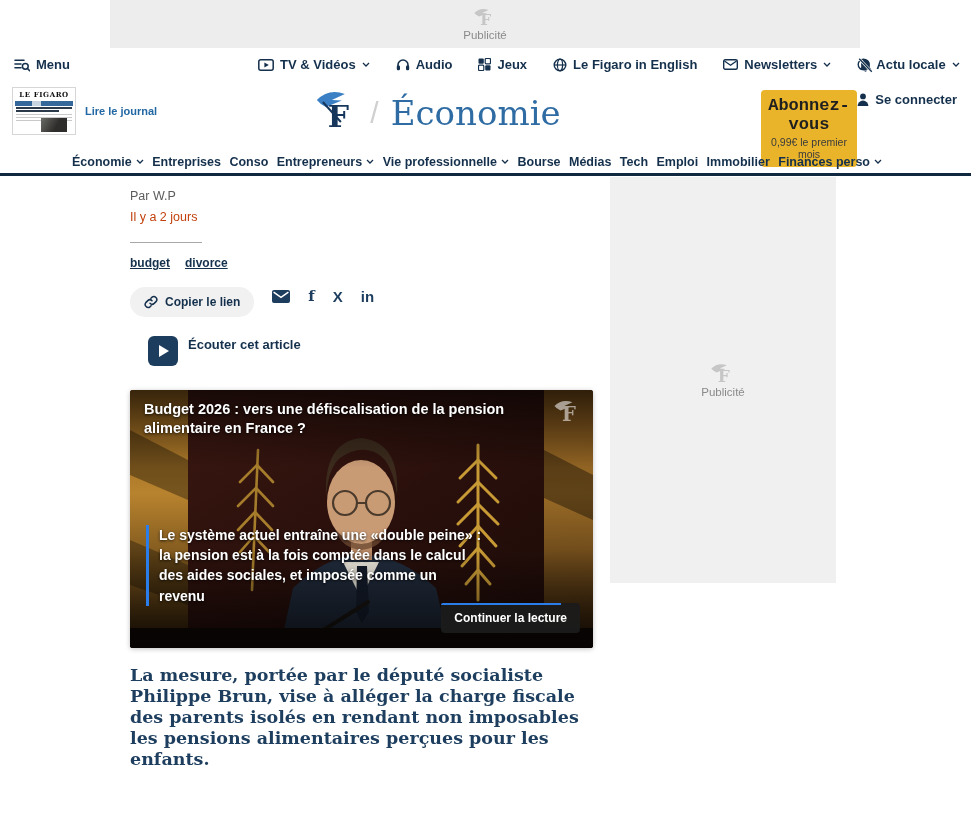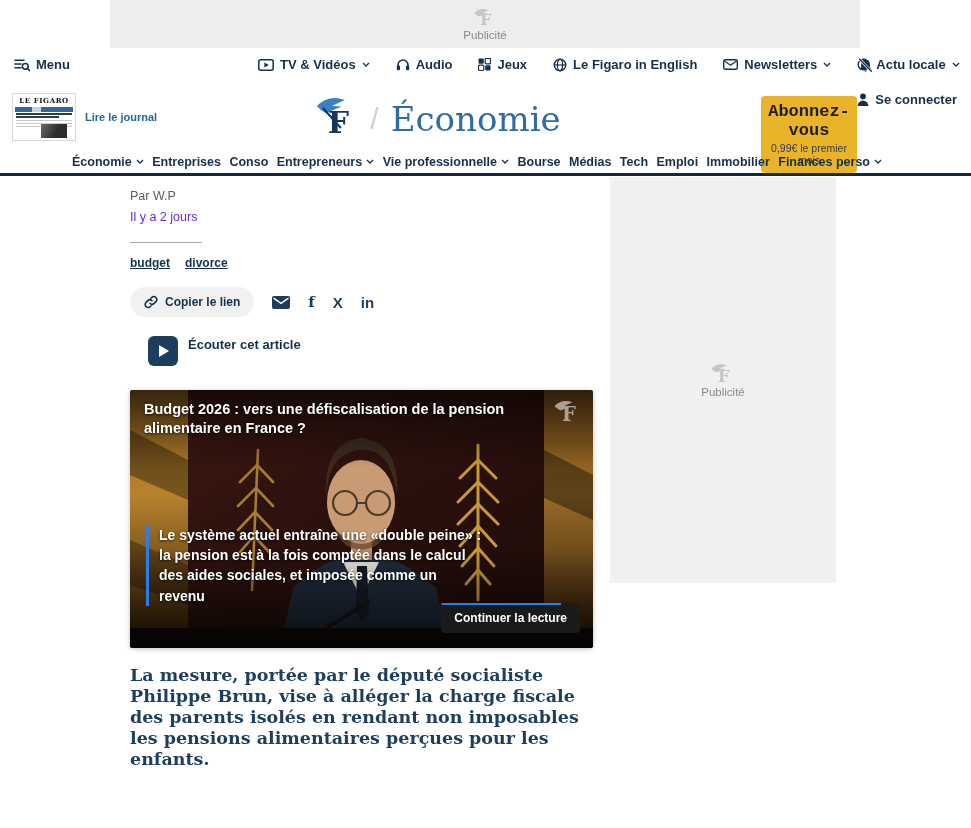--- a/index.html
+++ b/index.html
@@ -17,21 +17,21 @@
   .ad-label { font-size:11.5px; color:#8a8a8a; }
 
   
   .topbar { position:absolute; top:48px; left:0; width:971px; height:34px; background:#fff; }
   .tb-item { display:inline-flex; align-items:center; gap:6px; font-size:13px; font-weight:700; color:#14304c; cursor:pointer; white-space:nowrap; }
   .menu-btn { position:absolute; left:14px; top:9px; }
   .tb-center { position:absolute; left:258px; top:9px; display:flex; gap:26px; }
   .tb-right { position:absolute; right:14px; top:8px; display:flex; gap:18px; align-items:flex-start;flex-direction:column; }
 
   
-  .header-row { position:absolute; top:82px; left:0; width:875px; height:68px; }
+  .header-row { position:absolute; top:76px; left:0; width:875px; height:68px; }
   .paper-thumb { position:absolute; left:12px; top:11px; width:64px; height:48px; background:#fff; border:1px solid #d6d6d6; overflow:hidden; cursor:pointer; }
   .paper-masthead { font-family:"DejaVu Serif", serif; font-weight:bold; font-size:7px; letter-spacing:.6px; text-align:center; color:#101010; margin-top:2px; }
   .pt-bluebar { height:5px; margin:2px 2px 1px; background:linear-gradient(90deg,#35689a 0 30%, #c8d4e0 30% 45%, #35689a 45% 100%); }
   .pt-line { height:2px; background:#2a3a4a; margin:1px 3px 0; }
   .pt-line.l2 { width:70%; }
   .pt-grayline { height:1px; background:#c9c9c9; margin:2px 3px 0; }
   .pt-photo { position:absolute; right:8px; bottom:2px; width:26px; height:14px; background:linear-gradient(120deg,#6a6a66,#2e2d2b 60%); }
   .read-link { position:absolute; left:85px; top:29px; font-size:11px; font-weight:700; color:#2268a2; cursor:pointer; }
   .brand { position:absolute; left:50%; transform:translateX(-50%); top:12px; display:flex; align-items:flex-end; gap:12px; cursor:pointer; }
   .brand-slash { font-size:30px; font-weight:300; color:#d0d0d0; line-height:1; padding-bottom:2px; }
@@ -42,25 +42,25 @@
 
   
   .nav-row { position:absolute; top:150px; left:0; width:971px; height:26px; border-bottom:3px solid #102940; }
   .nav-list { margin-left:72px; width:810px; height:100%; display:flex; justify-content:space-between; align-items:center; }
   .nav-item { display:inline-flex; align-items:center; gap:4px; font-size:12.5px; font-weight:600; color:#14304c; cursor:pointer; white-space:nowrap; }
 
   
   .article { position:absolute; left:130px; top:176px; width:463px; }
   .headline { font-family:"DejaVu Serif", serif; font-size:24px; font-weight:bold; color:#1d3d5f; line-height:1.22; margin-top:5px; }
   .byline { font-size:12.5px; color:#5c5c5c; margin-top:13px; }
-  .published { font-size:12.5px; color:#6d28d9; margin-top:7px; }
+  .published { font-size:12.5px; color:#c2410c; margin-top:7px; }
   .mini-rule { width:72px; border-top:1px solid #a8a8a8; margin-top:18px; }
   .tags { margin-top:13px; display:flex; gap:15px; }
   .tag { font-size:12px; font-weight:600; color:#14304c; text-decoration:underline; cursor:pointer; }
-  .share-row { margin-top:17px; display:flex; align-items:center; gap:18px; }
+  .share-row { margin-top:17px; display:flex; align-items:flex-start; gap:18px; }
   .copy-pill { display:inline-flex; align-items:center; gap:7px; background:#f1f1f1; border:none; border-radius:16px; padding:8px 14px; font-size:12px; font-weight:700; color:#14304c; cursor:pointer; }
   .share-ic { cursor:pointer; display:inline-flex; align-items:center; justify-content:center; height:18px; }
   .glyph-ic { font-size:15px; font-weight:700; color:#1d3d5f; font-family:"Liberation Sans", sans-serif; }
 
   
   .audio { margin-top:19px; display:flex; gap:10px;padding-left:18px; }
   .play-btn { width:30px; height:30px; background:#1d3d5f; border:none; border-radius:6px; display:flex; align-items:center; justify-content:center; cursor:pointer; flex:none; }
   .play-tri { width:0; height:0; border-left:10px solid #fff; border-top:6px solid transparent; border-bottom:6px solid transparent; margin-left:2px; }
   .audio-body { flex:1; display:flex; flex-direction:column; gap:6px; padding-top:1px; }
   .audio-label { font-size:13px; font-weight:700; color:#14304c; }

